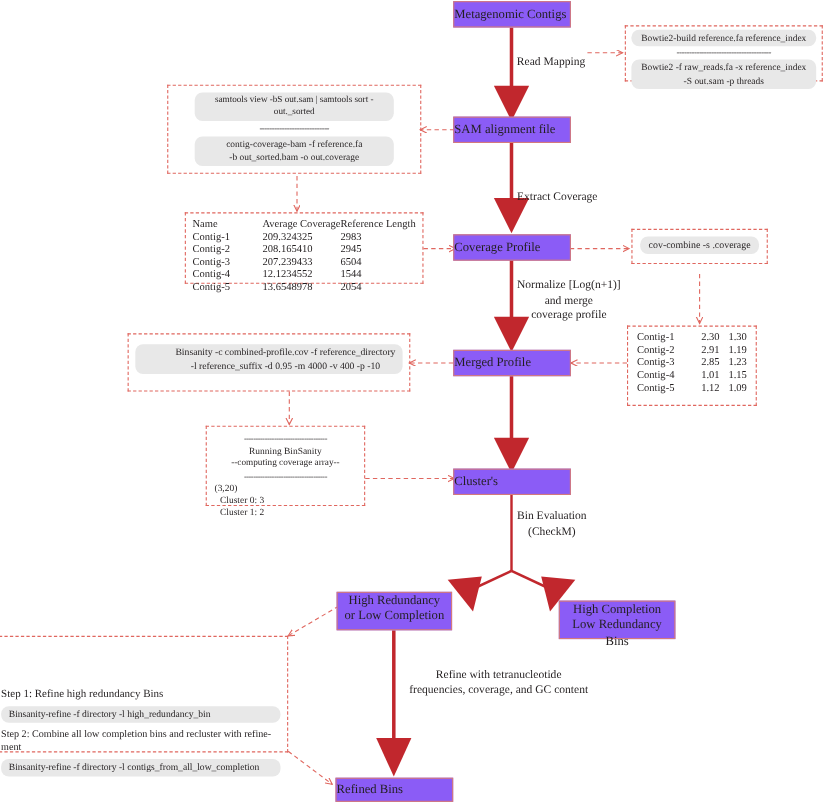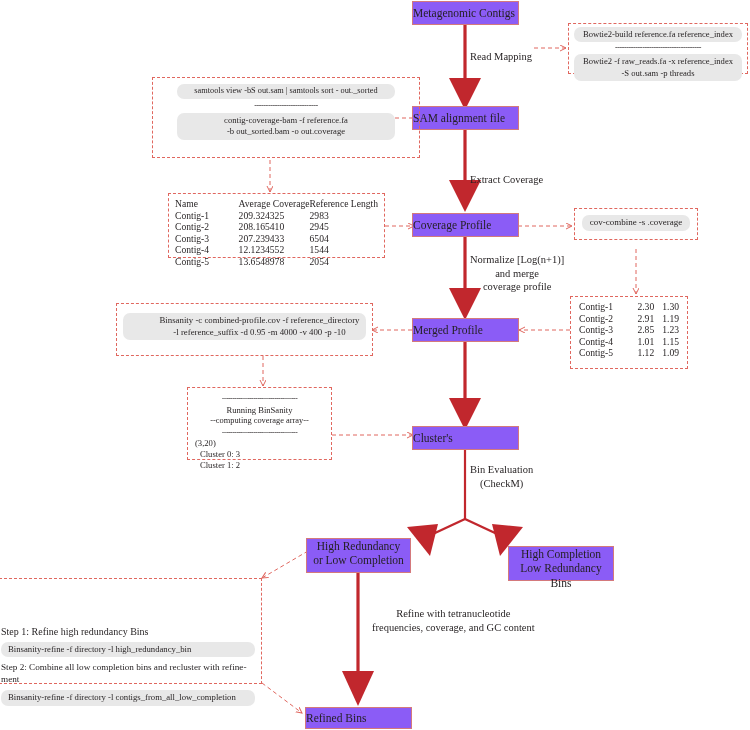--- a/index.html
+++ b/index.html
@@ -202,21 +202,21 @@
 
   <div class="dashbox" style="left:568px;top:23px;width:180px;height:51px;padding:3px 5px;">
     <span class="cmd" style="font-size:8.6px;">Bowtie2-build reference.fa reference_index</span>
     <div class="sep" style="font-size:8px;">--------------------------------------</div>
     <span class="cmd" style="font-size:8.6px;">
       <span style="display:block;">Bowtie2 -f raw_reads.fa -x reference_index</span>
       <span style="display:block;">-S out.sam -p threads</span>
     </span>
   </div>
 
-  <div class="dashbox" style="left:152px;top:77px;width:268px;height:81px;padding:6px 24px;">
+  <div class="dashbox" style="left:152px;top:77px;width:231px;height:81px;padding:6px 24px;">
     <span class="cmd" style="font-size:8.3px;">samtools view -bS out.sam | samtools sort - out._sorted</span>
     <div class="sep" style="font-size:8px;margin:3px 0;">----------------------------</div>
     <span class="cmd" style="font-size:8.6px;">
       <span style="display:block;">contig-coverage-bam -f reference.fa</span>
       <span style="display:block;">-b out_sorted.bam -o out.coverage</span>
     </span>
   </div>
 
   <div class="dashbox" style="left:168px;top:193px;width:217px;height:65px;padding:4px 6px;">
     <table class="tbl" style="width:100%;">

